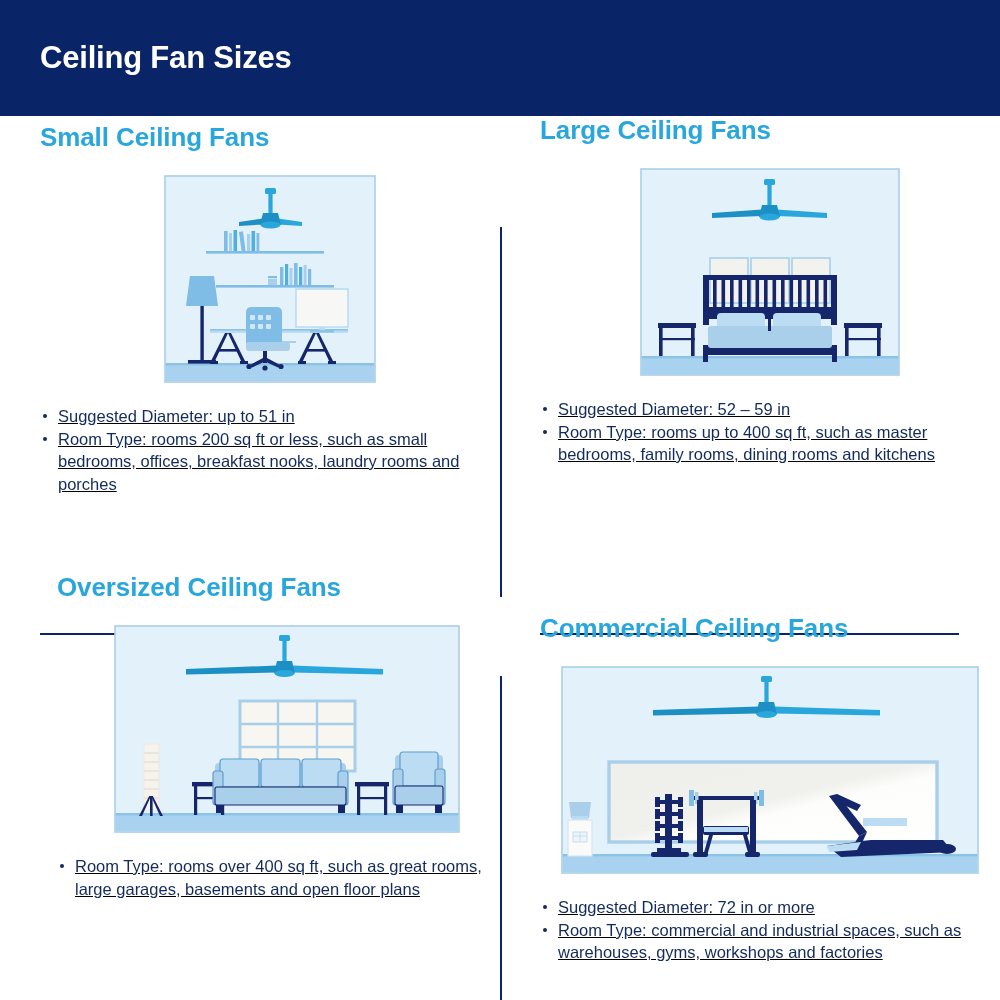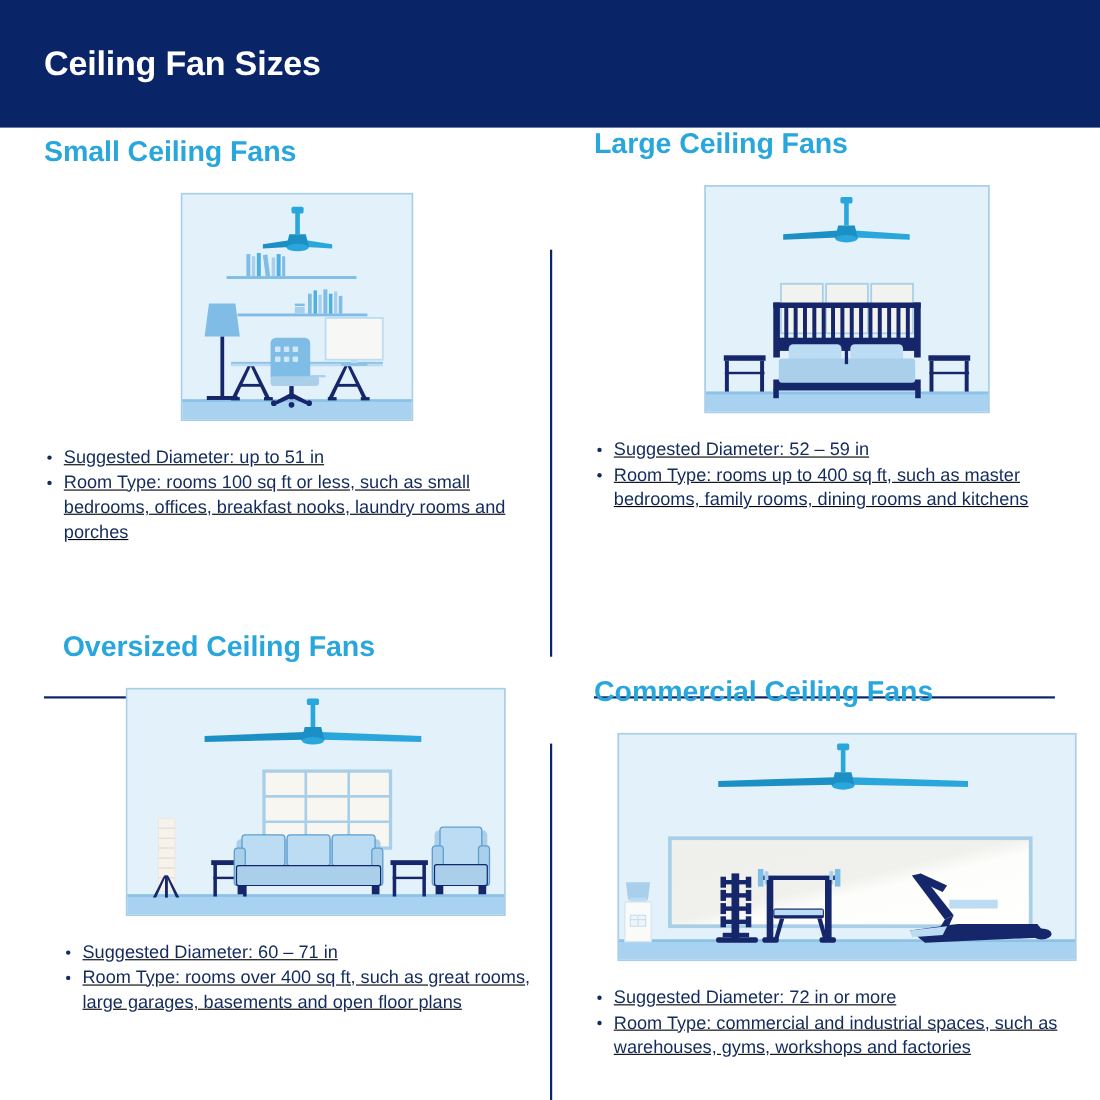--- a/index.html
+++ b/index.html
@@ -185,21 +185,21 @@
           <g>
             <rect x="132" y="114" width="52" height="38" fill="#F7F7F5" stroke="#BBDCF2" stroke-width="1.6"></rect>
             <rect x="155" y="152" width="6" height="4" fill="#BBDCF2"></rect>
             <rect x="146" y="155" width="24" height="2.6" fill="#8CC2E6"></rect>
           </g>
         </svg>
       </div>
 
       <ul class="bullets" style="margin-top:22px;">
         <li>Suggested Diameter: up to 51 in</li>
-        <li>Room Type: rooms 100 sq ft or less, such as small bedrooms, offices, breakfast nooks, laundry rooms and porches</li>
+        <li>Room Type: rooms 200 sq ft or less, such as small bedrooms, offices, breakfast nooks, laundry rooms and porches</li>
       </ul>
     </div>
 
     <div class="cell cell-tr">
       <div class="cell-title">Large Ceiling Fans</div>
 
       <div class="scene-wrap" style="margin-top:22px;">
         <svg class="scene" width="260" height="208" viewBox="0 0 260 208">
           <rect x="1" y="1" width="258" height="206" fill="#E3F1FA" stroke="#A9CFE8" stroke-width="1.6"></rect>
           <rect x="1.8" y="188" width="256.4" height="18" fill="#A8D2EF"></rect>
@@ -349,21 +349,20 @@
             <rect x="279" y="144" width="10" height="36" rx="3" fill="#A9CFEB" stroke="#5E9FD0" stroke-width="1.2"></rect>
             <rect x="321" y="144" width="10" height="36" rx="3" fill="#A9CFEB" stroke="#5E9FD0" stroke-width="1.2"></rect>
             <rect x="281" y="161" width="48" height="19" rx="2" fill="#A9CFEB" stroke="#16266A" stroke-width="1.1"></rect>
             <rect x="282" y="180" width="7" height="8" fill="#16266A"></rect>
             <rect x="321" y="180" width="7" height="8" fill="#16266A"></rect>
           </g>
         </svg>
       </div>
 
       <ul class="bullets" style="margin-top:22px;">
-        <li>Suggested Diameter: 60 – 71 in</li>
         <li>Room Type: rooms over 400 sq ft, such as great rooms, large garages, basements and open floor plans</li>
       </ul>
     </div>
 
     <div class="cell cell-br">
       <div class="cell-title">Commercial Ceiling Fans</div>
 
       <div class="scene-wrap" style="margin-top:22px;">
         <svg class="scene" width="418" height="208" viewBox="0 0 418 208">
           <defs>

